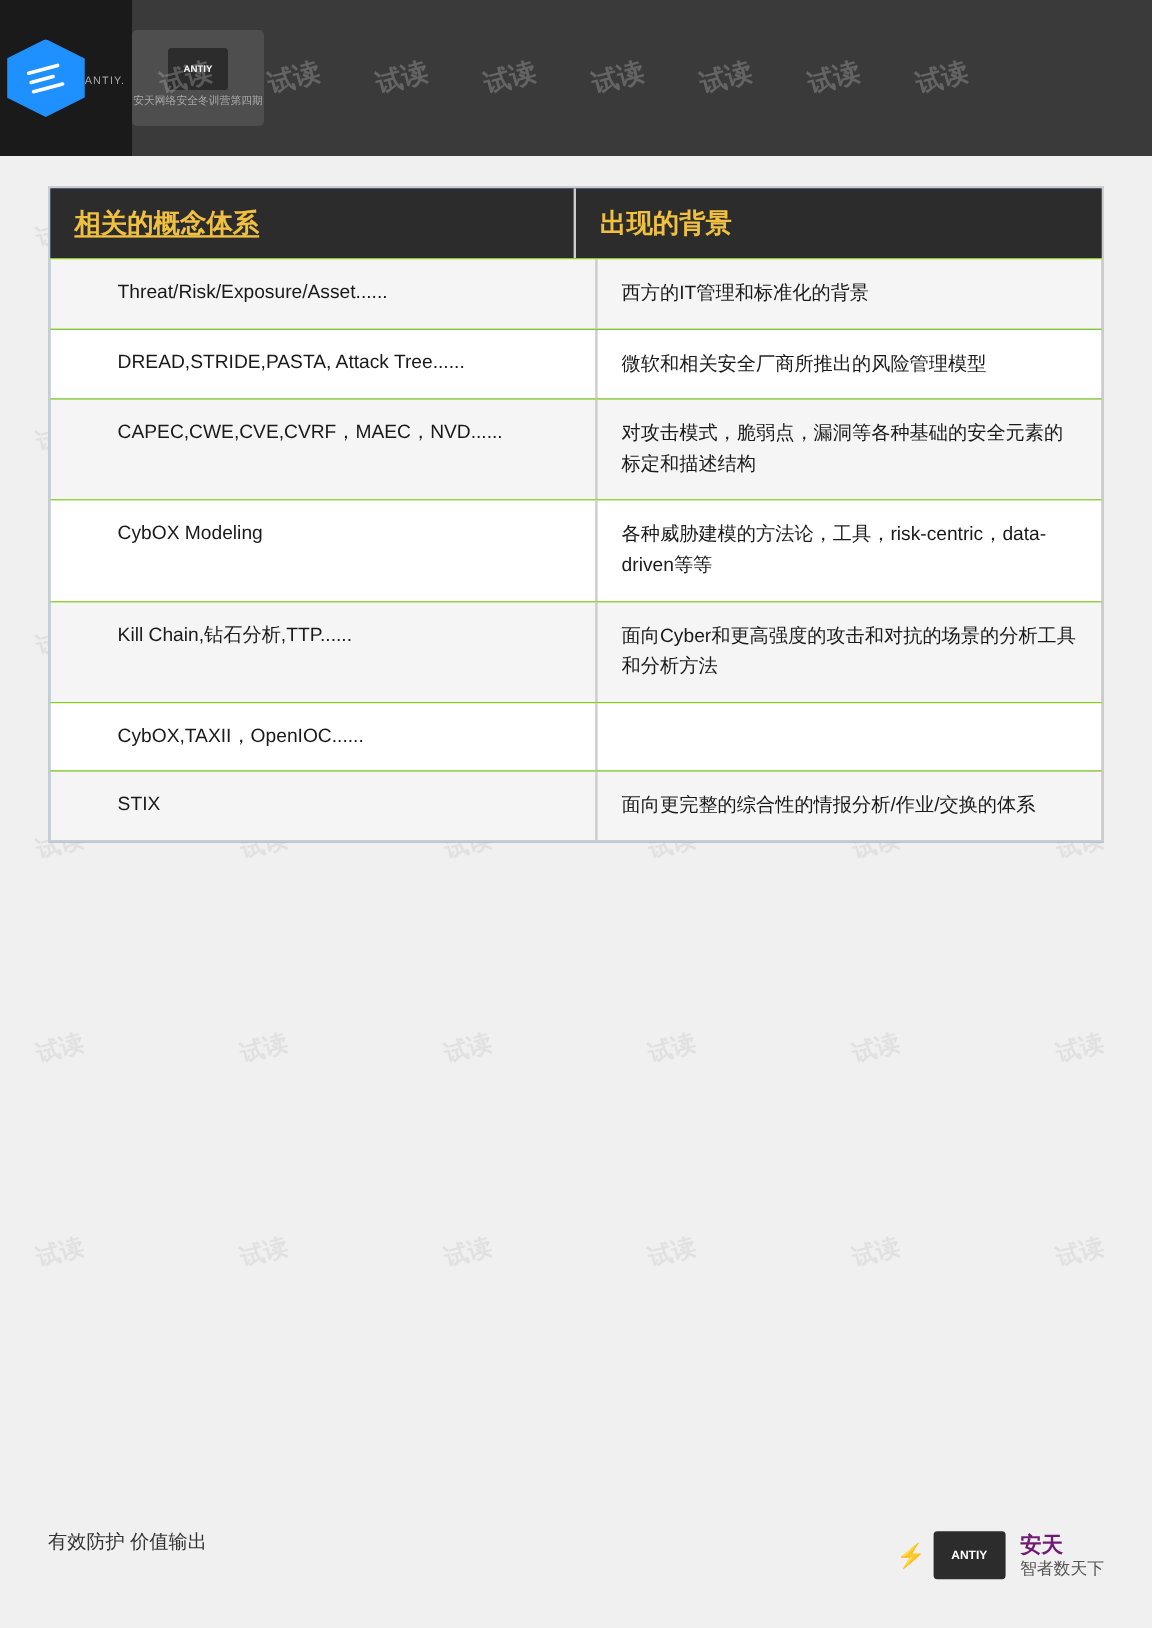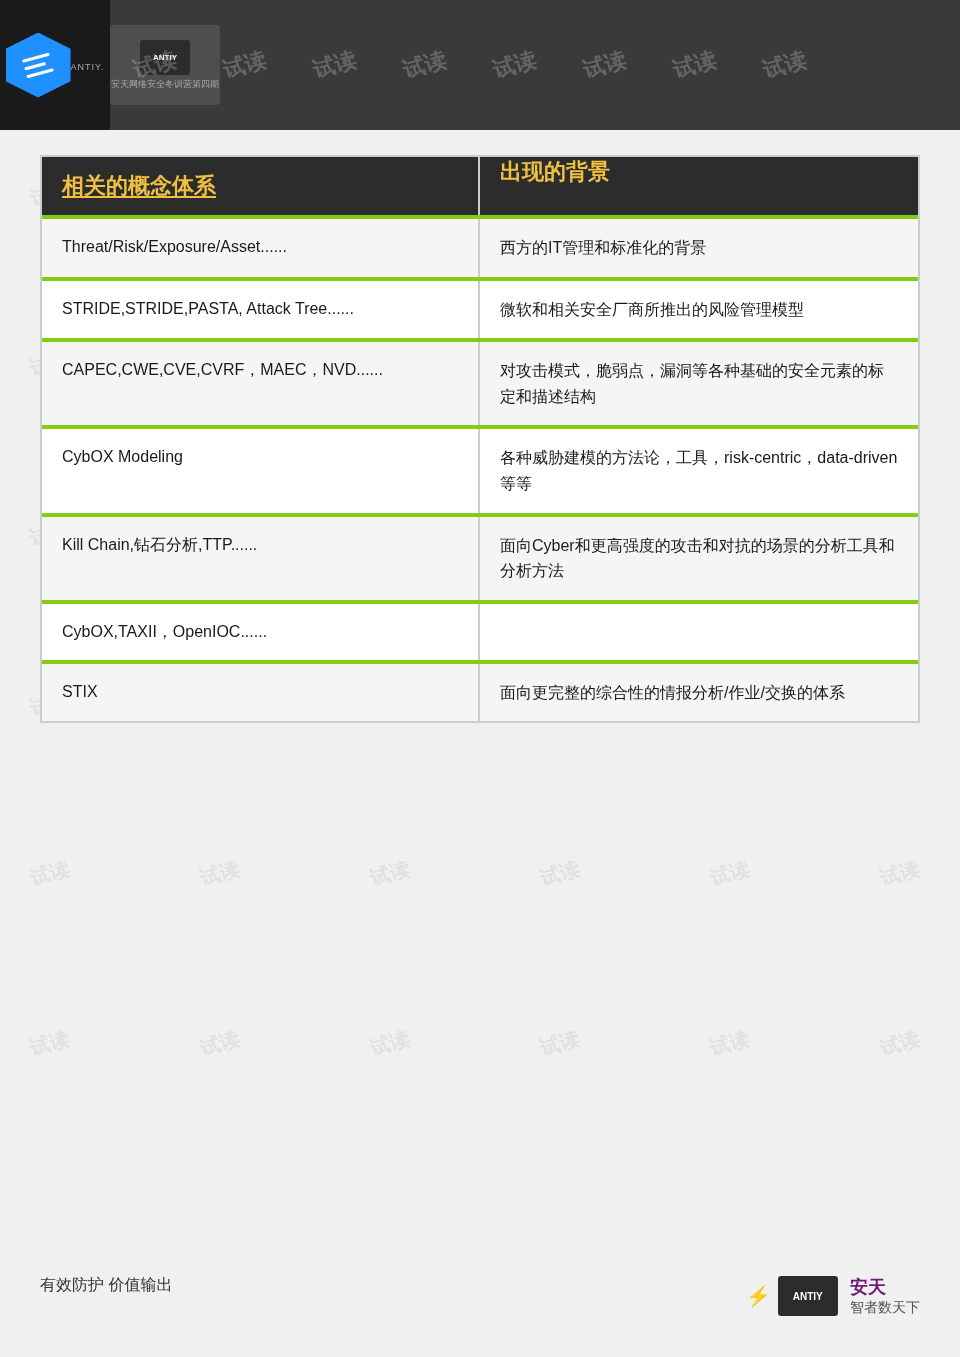--- a/index.html
+++ b/index.html
@@ -144,31 +144,32 @@
       text-decoration: underline;
       text-underline-offset: 3px;
     }
 
     .th-right {
       width: 50%;
       background: #2c2c2c;
       color: #f0c040;
       font-size: 22px;
       font-weight: bold;
-      padding: 0 20px;
+      padding: 14px 20px;
     }
 
     .table-body {
       display: flex;
       flex-direction: column;
     }
 
     .table-row {
       display: flex;
-      border-top: 4px solid #84cc16;
+      border-top: 1px solid #84cc16;
+      padding-left: 36px;
     }
 
     .table-row:nth-child(odd) {
       background: #f5f5f5;
     }
 
     .table-row:nth-child(even) {
       background: #ffffff;
     }
 
@@ -343,21 +344,21 @@
       <div class="th-left">相关的概念体系</div>
       <div class="th-right">出现的背景</div>
     </div>
 
     <div class="table-body" id="table-body-container">
         <div class="table-row">
           <div class="td-left">Threat/Risk/Exposure/Asset......</div>
           <div class="td-right">西方的IT管理和标准化的背景</div>
         </div>
         <div class="table-row">
-          <div class="td-left">STRIDE,STRIDE,PASTA, Attack Tree......</div>
+          <div class="td-left">DREAD,STRIDE,PASTA, Attack Tree......</div>
           <div class="td-right">微软和相关安全厂商所推出的风险管理模型</div>
         </div>
         <div class="table-row">
           <div class="td-left">CAPEC,CWE,CVE,CVRF，MAEC，NVD......</div>
           <div class="td-right">对攻击模式，脆弱点，漏洞等各种基础的安全元素的标定和描述结构</div>
         </div>
         <div class="table-row">
           <div class="td-left">CybOX Modeling</div>
           <div class="td-right">各种威胁建模的方法论，工具，risk-centric，data-driven等等</div>
         </div>

